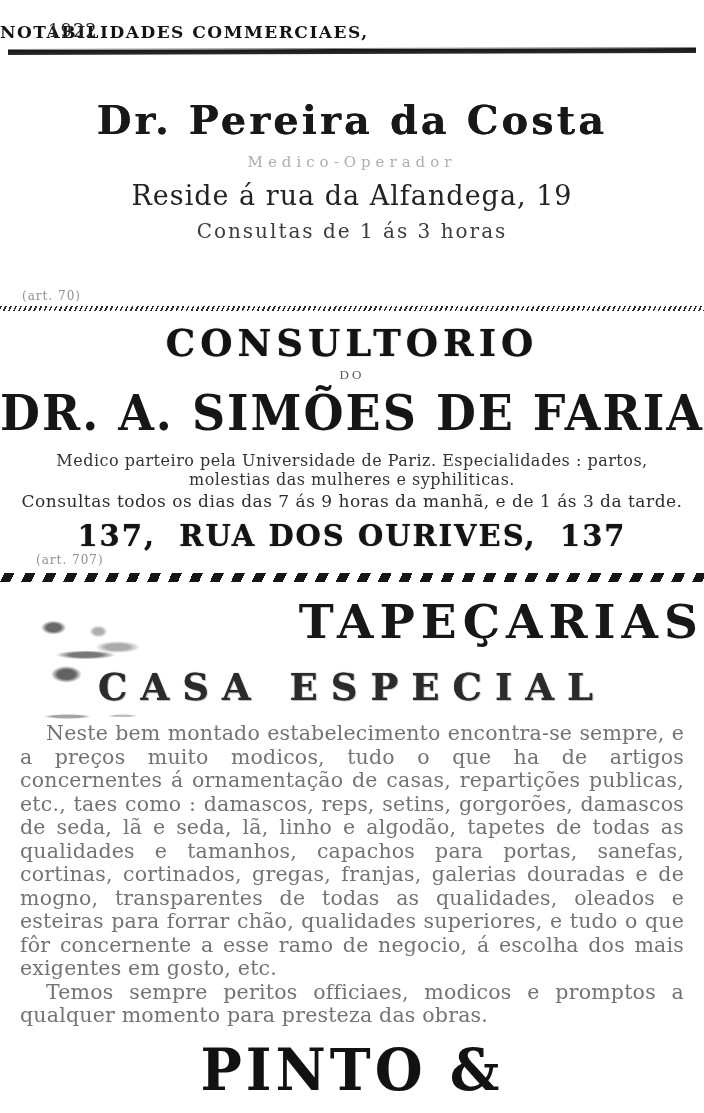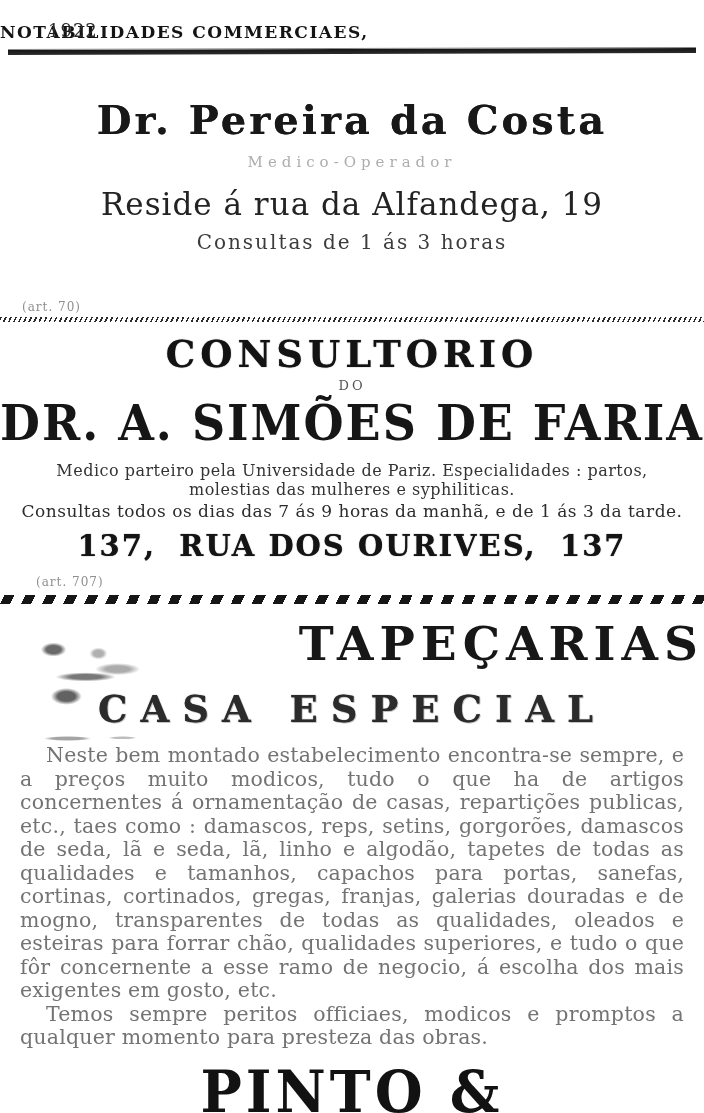--- a/index.html
+++ b/index.html
@@ -33,21 +33,21 @@
   
   .ad1 { text-align: center; margin-top: 42px; }
   .ad1-name {
     font-size: 40px; font-weight: bold; letter-spacing: 3px;
     color: #181818; text-shadow: 0 0 0.6px #333;
   }
   .ad1-sub {
     margin-top: 10px; font-size: 15px; letter-spacing: 5px;
     color: #adadad;
   }
-  .ad1-address { margin-top: 15px; font-size: 31px; letter-spacing: 1px; color: #232323; }
+  .ad1-address { margin-top: 9px; font-size: 27px; letter-spacing: 1px; color: #232323; }
   .ad1-hours { margin-top: 8px; font-size: 20px; letter-spacing: 2px; color: #3c3c3c; }
 
   .art-note {
     font-size: 12px; color: #8f8f8f; letter-spacing: 1px;
     padding-left: 36px;
   }
   .art-note.first { margin-top: 46px; padding-left: 22px; }
 
   
   .hatch-rule {
@@ -58,30 +58,30 @@
     margin: 6px 0 0 0; height: 9px; width: 704px;
     background: repeating-linear-gradient(115deg, transparent 0 4px, #161616 4px 13px, transparent 13px 19px);
   }
 
   
   .ad2 { text-align: center; }
   .ad2-heading {
     margin-top: 10px; font-size: 37px; font-weight: bold; letter-spacing: 5px;
     color: #131313; text-shadow: 0 0 1px #444;
   }
-  .ad2-do { margin-top: 2px; font-size: 13px; letter-spacing: 3px; color: #555; }
+  .ad2-do { margin-top: 2px; font-size: 13px; letter-spacing: 3px; color: #555; font-family: Liberation Serif, serif; }
   .ad2-doctor {
     margin-top: 2px; font-size: 46px; font-weight: bold; letter-spacing: 2px;
     color: #161616; transform: scaleY(1.05); transform-origin: top center;
   }
   .ad2-line1, .ad2-line2 { font-size: 16px; color: #333; letter-spacing: 0.5px; }
   .ad2-line1 { margin-top: 12px; }
   .ad2-line3 { margin-top: 2px; font-size: 17px; color: #2c2c2c; letter-spacing: 0.5px; }
   .ad2-address-row {
-    margin: 8px auto 12px auto; width: 78%;
+    margin: 8px auto 0 auto; width: 78%;
     display: flex; justify-content: space-between; align-items: baseline;
     font-size: 29px; font-weight: bold; letter-spacing: 2px;
     color: #141414; text-shadow: 0 0 1px #3a3a3a;
   }
 
   
   .ad3 { position: relative; }
   .smudge {
     position: absolute; left: 28px; top: 18px; width: 128px; height: 78px;
     background:

